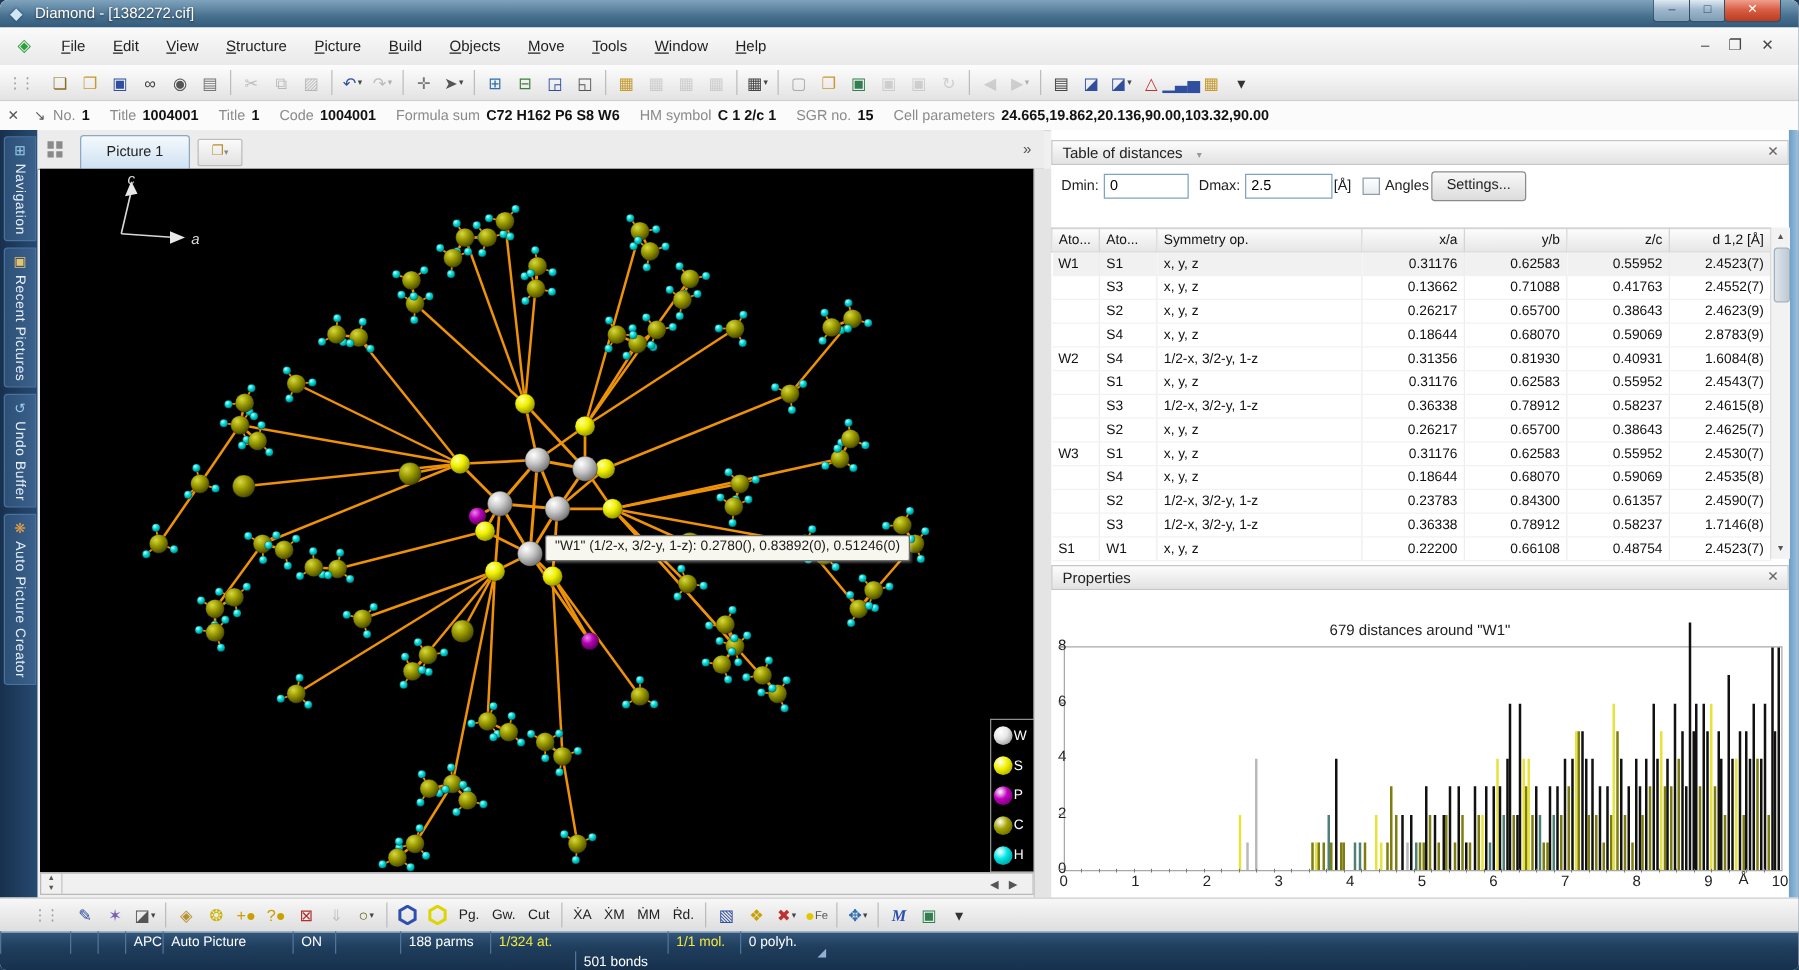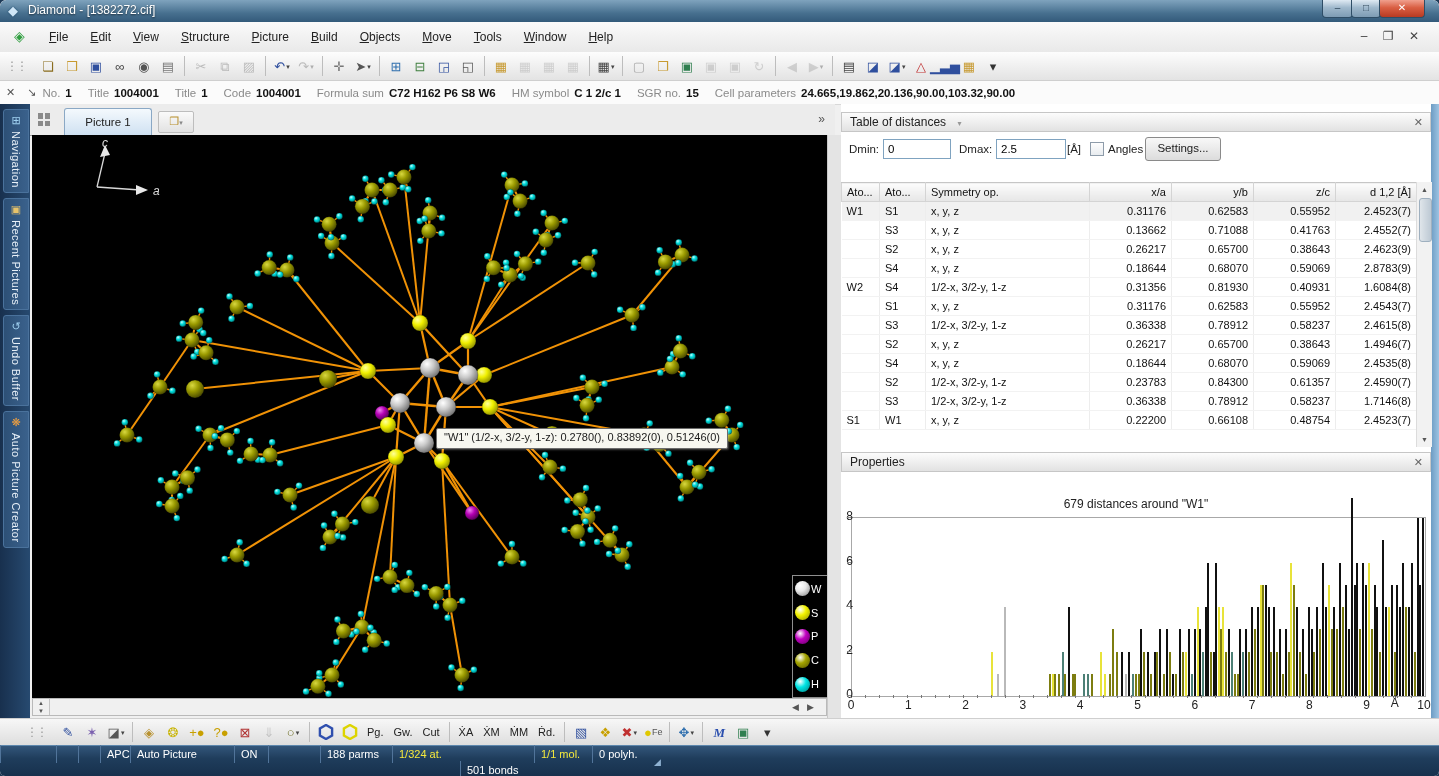--- a/index.html
+++ b/index.html
@@ -1056,21 +1056,30 @@
             <td class="num">0.58237</td>
             <td class="num">2.4615(8)</td>
           </tr>
           <tr>
             <td></td>
             <td>S2</td>
             <td>x, y, z</td>
             <td class="num">0.26217</td>
             <td class="num">0.65700</td>
             <td class="num">0.38643</td>
-            <td class="num">1.4946(7)</td>
+            <td class="num">2.4625(7)</td>
+          </tr>
+          <tr>
+            <td>W3</td>
+            <td>S1</td>
+            <td>x, y, z</td>
+            <td class="num">0.31176</td>
+            <td class="num">0.62583</td>
+            <td class="num">0.55952</td>
+            <td class="num">2.4530(7)</td>
           </tr>
           <tr>
             <td></td>
             <td>S4</td>
             <td>x, y, z</td>
             <td class="num">0.18644</td>
             <td class="num">0.68070</td>
             <td class="num">0.59069</td>
             <td class="num">2.4535(8)</td>
           </tr>

